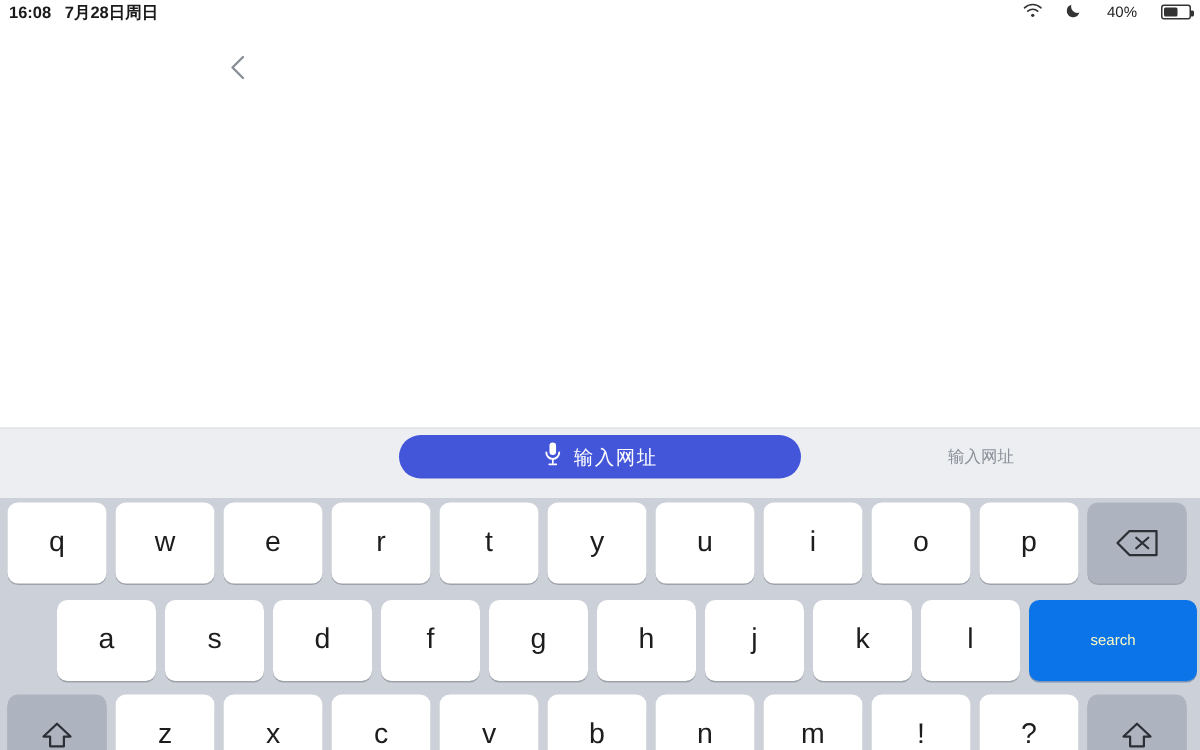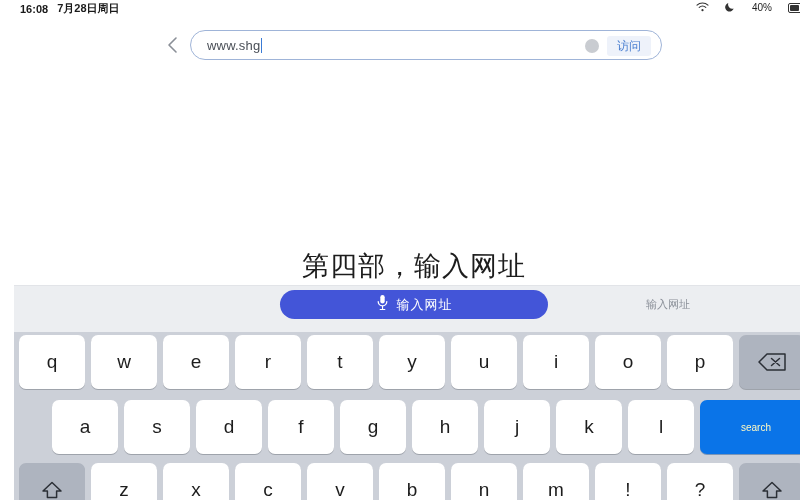--- a/index.html
+++ b/index.html
@@ -12,21 +12,20 @@
     overflow: hidden;
     background: #ffffff;
     font-family: "Liberation Sans", "DejaVu Sans", sans-serif;
     -webkit-font-smoothing: antialiased;
   }
   #screen {
     position: relative;
     width: 688px;
     height: 500px;
     background: #ffffff;
-    margin-left: 14px;
   }
 
   
   .statusbar {
     position: absolute;
     top: 0; left: 0;
     width: 800px;
     height: 18px;
     background: #ffffff;
     z-index: 40;
@@ -304,28 +303,22 @@
     </div>
   </div>
 
 
   <div class="urlbar-wrap">
     <span class="back-chevron">
       <svg width="18" height="20" viewBox="0 0 18 20">
         <path d="M12 3 L5 10 L12 17" fill="none" stroke="#8a8f97" stroke-width="1.6" stroke-linecap="round" stroke-linejoin="round"></path>
       </svg>
     </span>
-    <div class="urlbar">
-      <span class="url-input"><span>www.shg</span><span class="url-caret"></span></span>
-      <span class="url-clear"></span>
-      <span class="url-go">访问</span>
-    </div>
   </div>
 
-  <div class="caption">第四部，输入网址</div>
 
   <div class="voicebar"></div>
   <div class="voice-btn">
     <span>
       <svg width="13" height="17" viewBox="0 0 13 17">
         <rect x="4.3" y="1" width="4.4" height="8.4" rx="2.2" fill="#ffffff"></rect>
         <path d="M2.2 7.6a4.3 4.3 0 0 0 8.6 0" fill="none" stroke="#ffffff" stroke-width="1.3" stroke-linecap="round"></path>
         <rect x="6" y="12" width="1.1" height="3.2" fill="#ffffff"></rect>
         <rect x="3.6" y="15" width="5.8" height="1.1" rx="0.5" fill="#ffffff"></rect>
       </svg>

